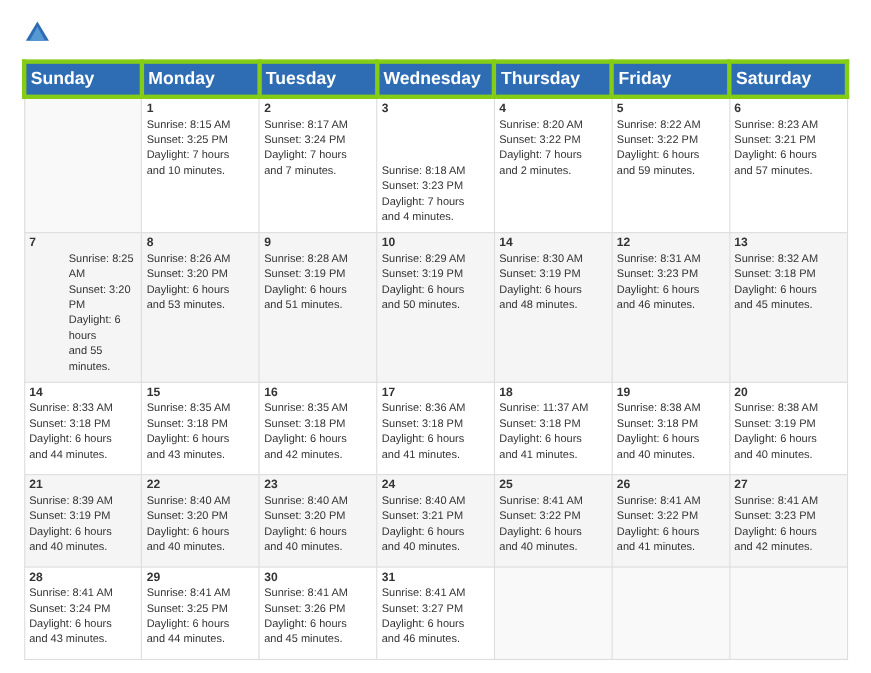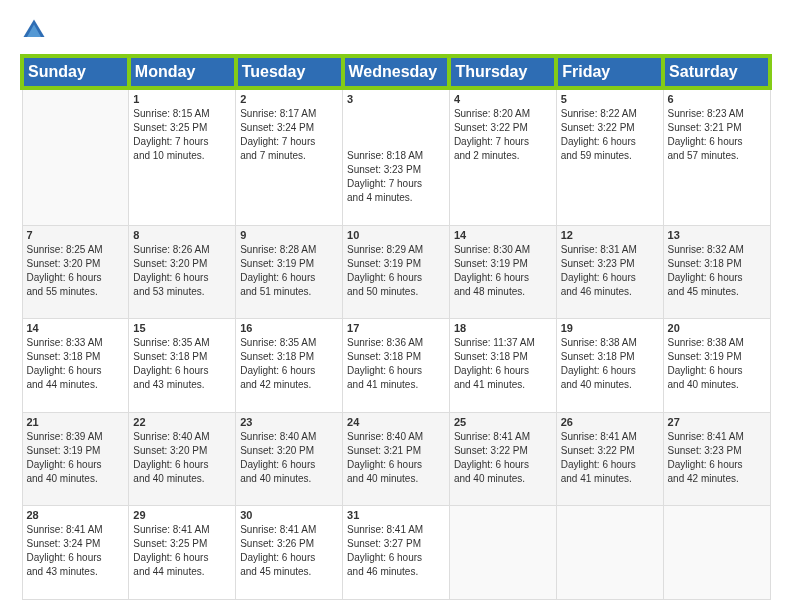--- a/index.html
+++ b/index.html
@@ -179,21 +179,21 @@
             <span class="day-number">6</span>
             <div class="day-info" style="white-space: pre-line;">Sunrise: 8:23 AM
 Sunset: 3:21 PM
 Daylight: 6 hours
 and 57 minutes.</div>
           </td>
         </tr>
         <tr>
           <td>
             <span class="day-number">7</span>
-            <div class="day-info" style="white-space: pre-line;">Sunrise: 8:25 AM
+            <div class="day-info" style="white-space: pre-line; margin-left: 36px;">Sunrise: 8:25 AM
 Sunset: 3:20 PM
 Daylight: 6 hours
 and 55 minutes.</div>
           </td>
           <td>
             <span class="day-number">8</span>
             <div class="day-info" style="white-space: pre-line;">Sunrise: 8:26 AM
 Sunset: 3:20 PM
 Daylight: 6 hours
 and 53 minutes.</div>

